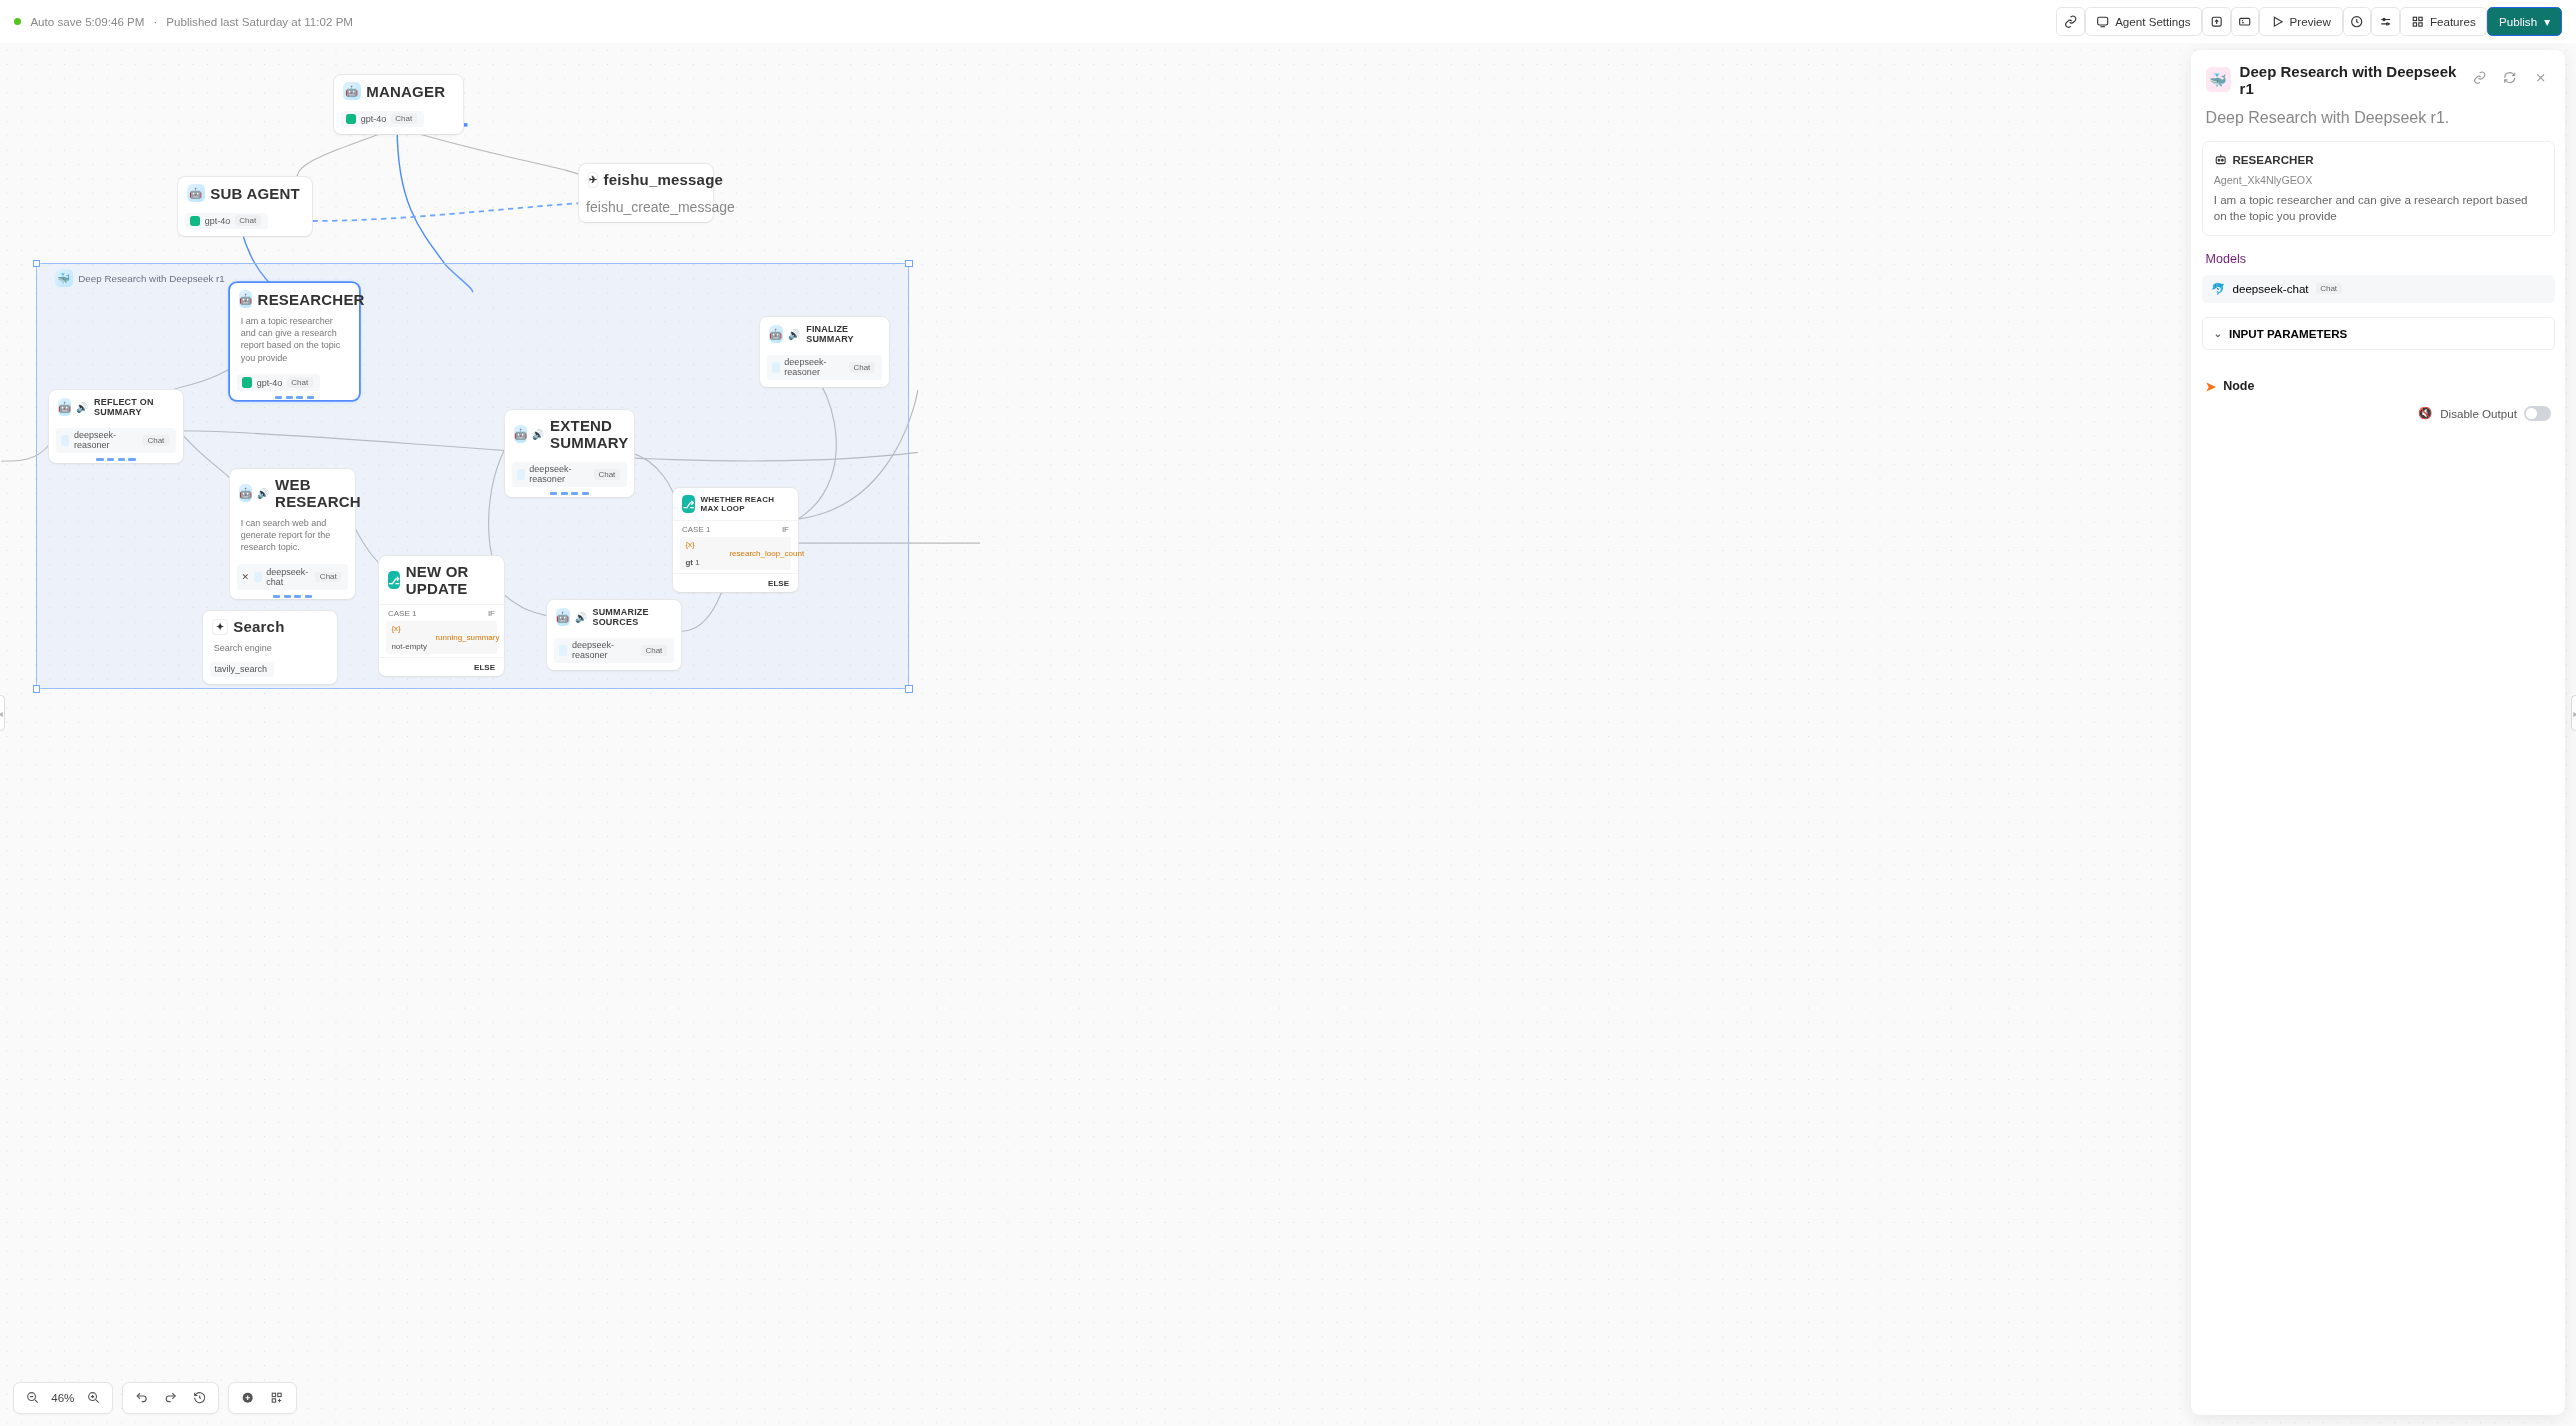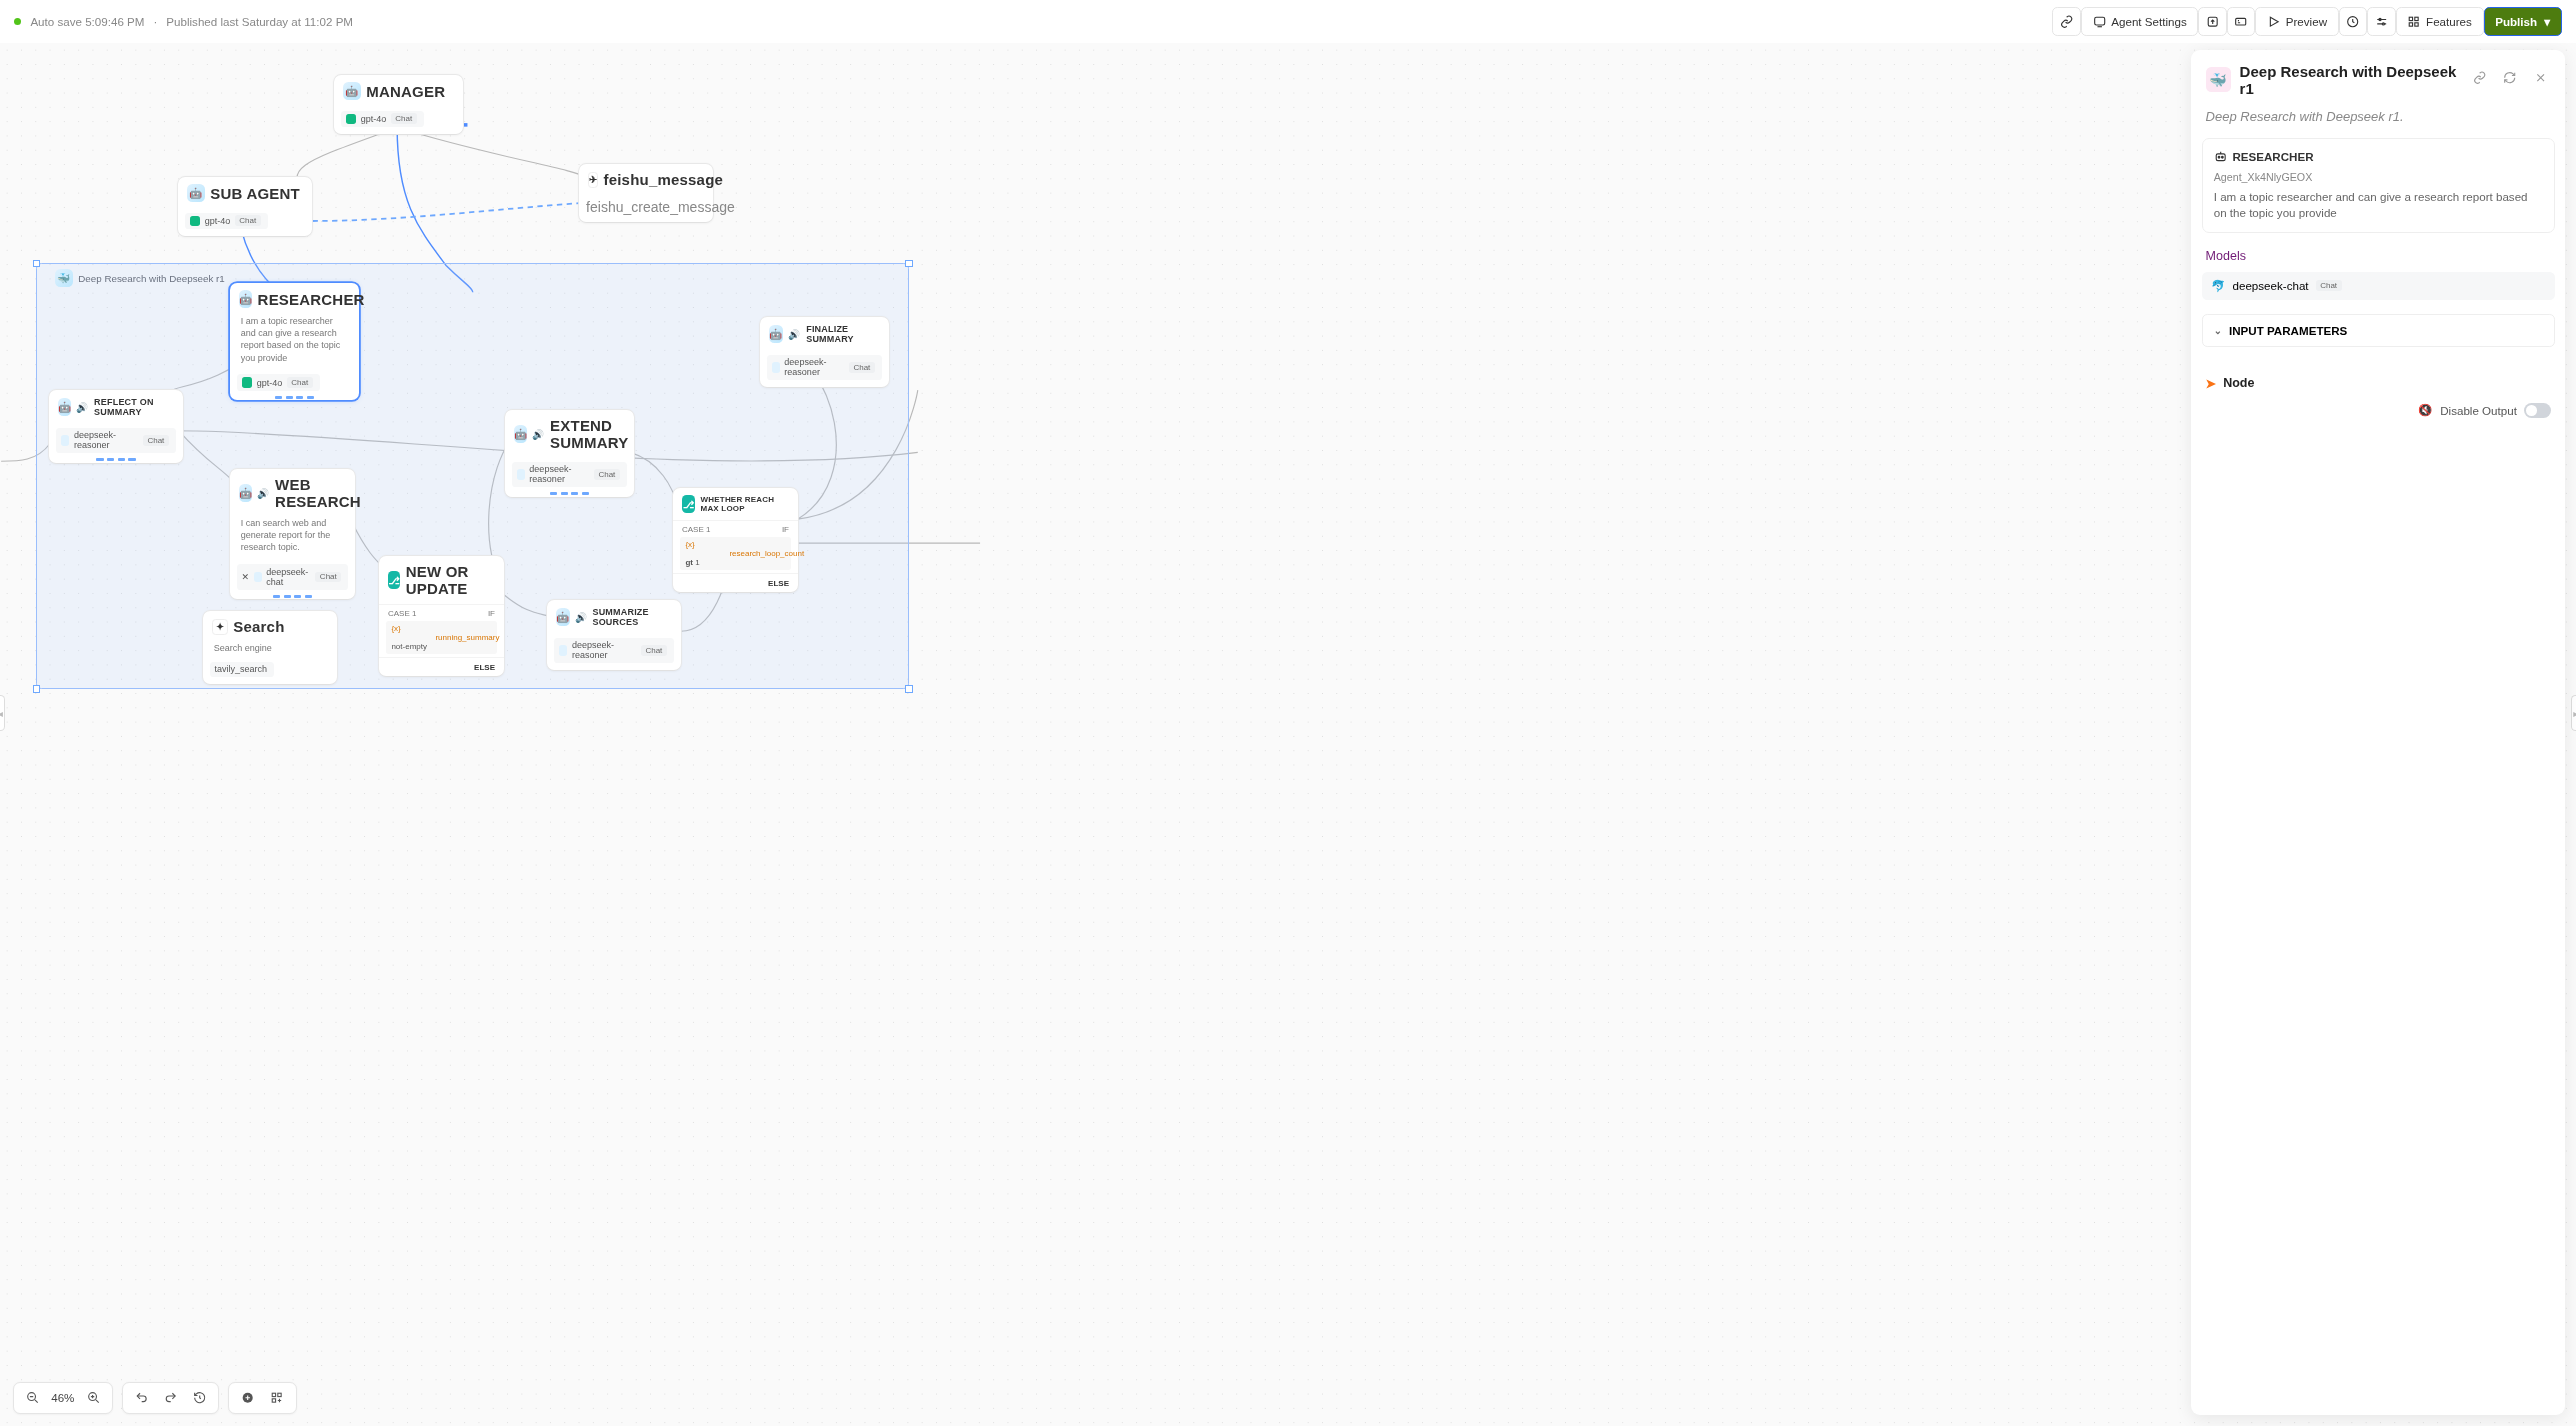--- a/index.html
+++ b/index.html
@@ -5,21 +5,21 @@
 * { box-sizing: border-box; margin: 0; padding: 0; }
 body { font-family: -apple-system, BlinkMacSystemFont, "Segoe UI", Helvetica, Arial, sans-serif; background: #fafafa; overflow: hidden; position: relative; width: 100vw; height: 100vh; }
 
 
 .topbar { position: absolute; top: 0; left: 0; right: 0; height: 43px; display: flex; align-items: center; justify-content: space-between; padding: 0 14.3px; background: #fff; z-index: 50; }
 .topbar-left { display: flex; align-items: center; gap: 9px; color: #888; font-size: 11.6px; }
 .status-dot { width: 7.1px; height: 7.1px; border-radius: 50%; background: #52c41a; }
 .topbar-right { display: flex; align-items: center; gap: 0; }
 .tb-btn { height: 28.5px; border: 0.9px solid #e5e5e5; background: #fff; border-radius: 5.3px; padding: 0 10.7px; display: flex; align-items: center; gap: 5.3px; font-size: 11.6px; color: #333; cursor: pointer; }
 .tb-btn.icon-only { width: 28.5px; padding: 0; justify-content: center; }
-.tb-btn.primary { background: #4d7c0f; border-color: #2563eb; color: #fff; font-weight: 700; align-items: center; }
+.tb-btn.primary { background: #0f766e; border-color: #2563eb; color: #fff; font-weight: 400; align-items: center; }
 .tb-btn.primary .chev { margin-left: 1.8px; }
 
 
 .canvas { position: absolute; top: 43px; left: 0; right: 0; bottom: 0; background-image: radial-gradient(#ddd 0.9px, transparent 0.9px); background-size: 14.3px 14.3px; }
 .svg-wires { position: absolute; inset: 0; width: 100%; height: 100%; pointer-events: none; }
 
 
 .node { position: absolute; background: #fff; border-radius: 7.1px; box-shadow: 0 0.9px 2.7px rgba(0,0,0,0.08), 0 0 0 0.9px #eee; font-size: 10.7px; min-width: 125px; }
 .node.selected { box-shadow: 0 0 0 1.8px #4f8cff, 0 0.9px 5.3px rgba(79,140,255,0.3); }
 .node-head { display: flex; align-items: center; gap: 5.3px; padding: 7.1px 9px; font-weight: 700; color: #333; }
@@ -52,21 +52,21 @@
 
 .port-dashes { display: flex; justify-content: center; gap: 3.6px; padding-bottom: 1.8px; margin-top: -1.8px; }
 .port-dashes span { width: 7.1px; height: 2.7px; background: #6ea8fe; border-radius: 0.9px; }
 
 
 .panel { position: absolute; top: 50px; right: 10.7px; bottom: 10.7px; width: 374px; background: #fff; border-radius: 9px; box-shadow: 0 3.6px 18px rgba(0,0,0,0.08); display: flex; flex-direction: column; z-index: 40; overflow: auto; }
 .panel-head { display: flex; align-items: center; gap: 9px; padding: 12.5px 14.3px; }
 .panel-head .p-icon { width: 25px; height: 25px; border-radius: 5.3px; background: #fce7f3; display: flex; align-items: center; justify-content: center; font-size: 14.3px; }
 .panel-title { font-size: 15px; font-weight: 700; color: #222; flex: 1; }
 .panel-head .ic { color: #999; width: 21.4px; text-align: center; cursor: pointer; }
-.panel-sub { padding: 0 14.3px 10.7px; font-size: 13px; color: #888; font-style: italic; }
+.panel-sub { padding: 0 14.3px 10.7px; font-size: 16px; color: #888; }
 .panel-card { margin: 3.6px 10.7px 10.7px; border: 0.9px solid #eee; border-radius: 7.1px; padding: 10.7px; }
 .panel-card .pc-title { font-size: 11.6px; font-weight: 800; color: #333; display: flex; align-items: center; gap: 5.3px; }
 .panel-card .pc-id { font-size: 10.7px; color: #888; margin-top: 8px; }
 .panel-card .pc-desc { font-size: 11.6px; color: #666; margin-top: 5.3px; line-height: 1.4; }
 .panel-section-label { padding: 5.3px 14.3px 5.3px; font-size: 12.5px; font-weight: 400; color: #701a75; }
 .model-row { margin: 3.6px 10.7px 10.7px; background: #f6f7f8; border-radius: 5.3px; padding: 7.1px 9px; display: flex; align-items: center; gap: 7.1px; font-size: 11.6px; }
 .collapse-row { margin: 3.6px 10.7px 10.7px; border: 0.9px solid #eee; border-radius: 5.3px; padding: 9px 10.7px; font-size: 11.6px; font-weight: 700; display: flex; align-items: center; gap: 7.1px; }
 .chev-sm { font-size: 9.8px; color: #666; }
 .node-section { margin-top: 18px; padding: 0 14.3px; }
 .node-sec-head { display: flex; align-items: center; gap: 7.1px; font-weight: 700; font-size: 12.5px; color: #222; }

